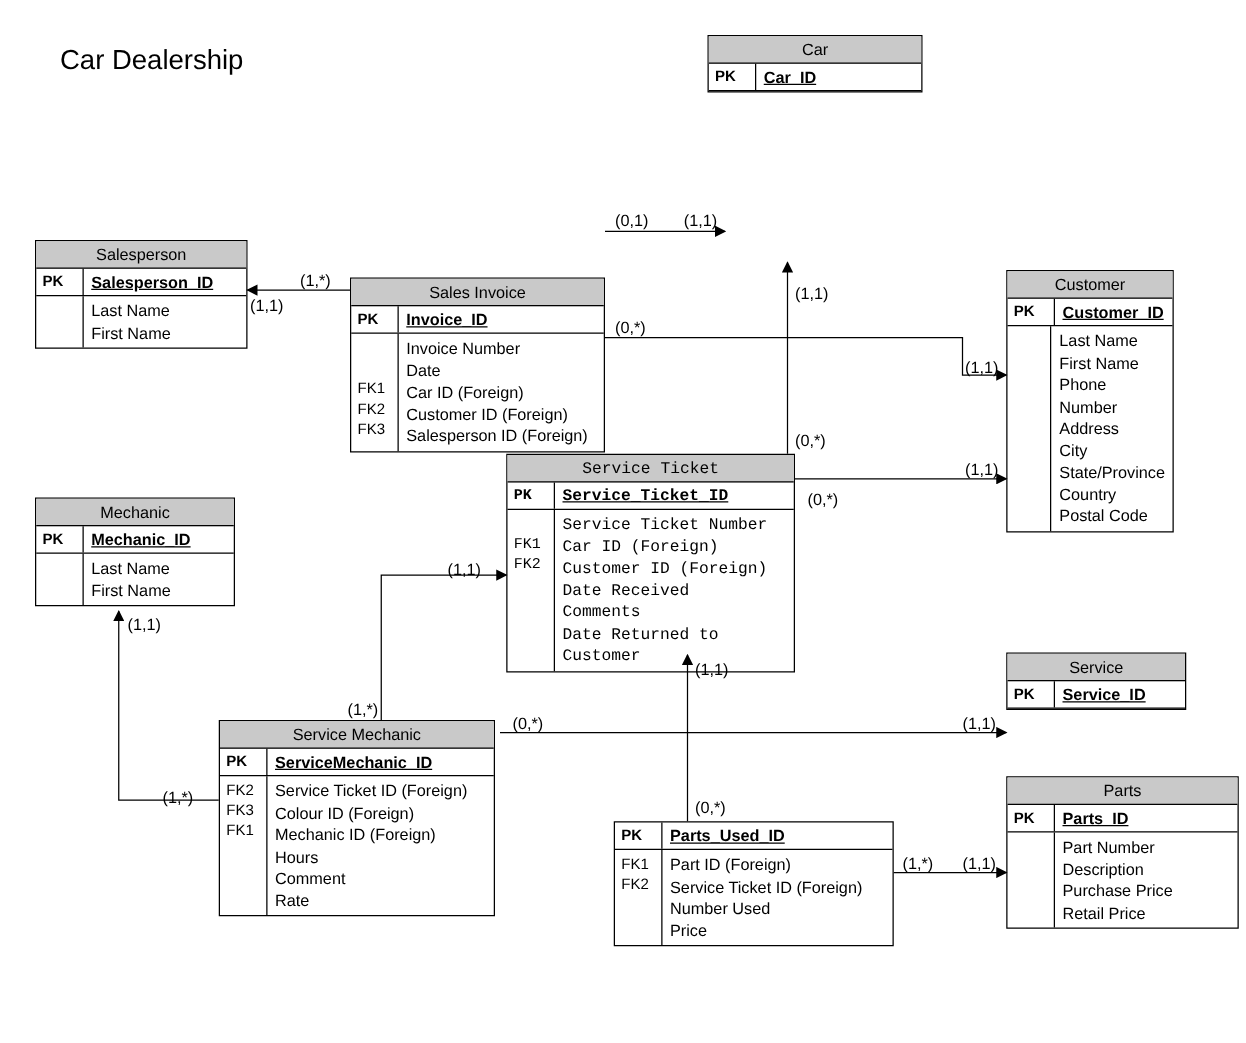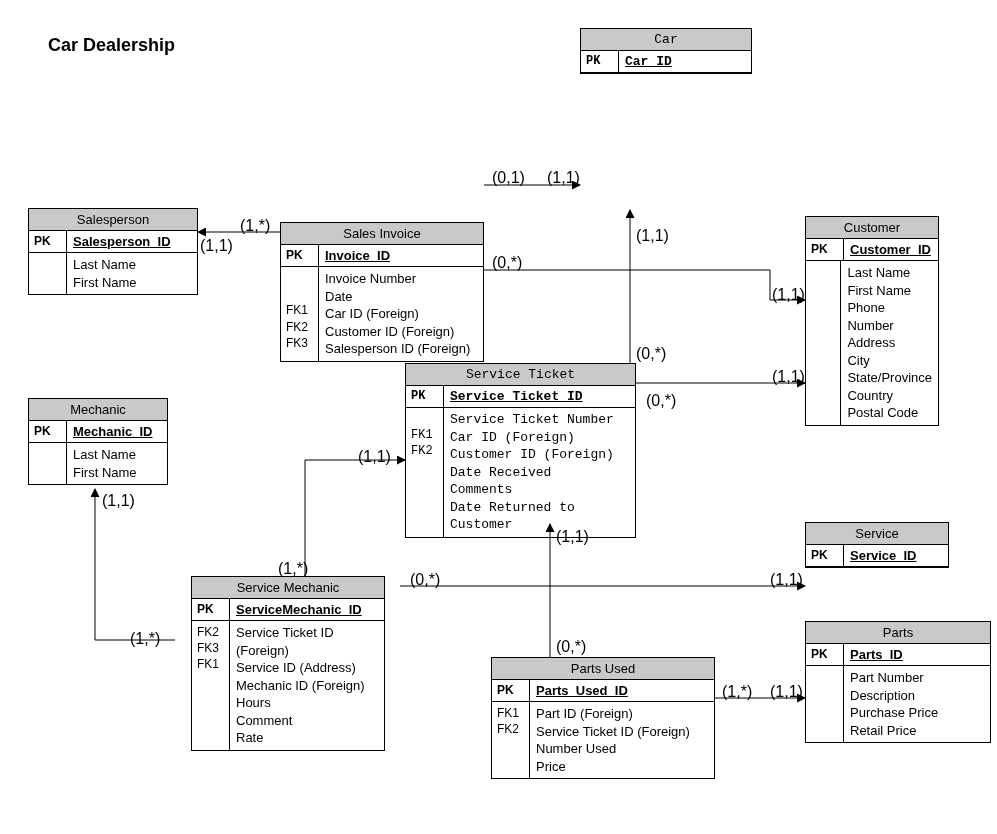--- a/index.html
+++ b/index.html
@@ -9,22 +9,22 @@
     font-family: Arial, Helvetica, sans-serif;
     font-size: 13px;
     background: #fff;
     width: 997px;
     height: 834px;
     position: relative;
     overflow: hidden;
   }
   .title {
     position: absolute;
-    font-size: 18px;
-    font-weight: bold;
+    font-size: 22px;
+    font-weight: normal;
   }
   .entity {
     position: absolute;
     border: 1px solid #000;
     background: #fff;
   }
   .entity .hdr {
     background: #c9c9c9;
     text-align: center;
     padding: 3px 4px;
@@ -64,31 +64,31 @@
     font-size: 12px;
   }
   svg.connectors {
     position: absolute;
     left: 0; top: 0;
     width: 997px; height: 834px;
     pointer-events: none;
   }
   .card {
     position: absolute;
-    font-size: 16px;
+    font-size: 13px;
     background: transparent;
     text-align: center;
   }
 </style>
 </head>
 <body>
 
 <div class="title" style="left:48px; top:35px;">Car Dealership</div>
 
-<div class="entity" style="left:580px; top:28px; width:172px;font-family:Liberation Mono, monospace;">
+<div class="entity" style="left:566px; top:28px; width:172px;">
   <div class="hdr">Car</div>
   <div class="pkrow">
     <div class="keycol">PK</div>
     <div class="valcol"><span class="pkname">Car_ID</span></div>
   </div>
 </div>
 
 <div class="entity" style="left:280px; top:174px; width:204px;margin-top:48px;">
   <div class="hdr">Sales Invoice</div>
   <div class="pkrow">
@@ -106,21 +106,21 @@
     <div class="valcol attrlist">
         <div>Invoice Number</div>
         <div>Date</div>
         <div>Car ID (Foreign)</div>
         <div>Customer ID (Foreign)</div>
         <div>Salesperson ID (Foreign)</div>
       </div>
   </div>
 </div>
 
-<div class="entity" style="left:28px; top:208px; width:170px;">
+<div class="entity" style="left:28px; top:192px; width:170px;">
   <div class="hdr">Salesperson</div>
   <div class="pkrow">
     <div class="keycol">PK</div>
     <div class="valcol"><span class="pkname">Salesperson_ID</span></div>
   </div>
   <div class="attrs">
     <div class="keycol fk-list">&nbsp;</div>
     <div class="valcol attrlist">
         <div>Last Name</div>
         <div>First Name</div>
@@ -168,21 +168,21 @@
         <div>Service Ticket Number</div>
         <div>Car ID (Foreign)</div>
         <div>Customer ID (Foreign)</div>
         <div>Date Received</div>
         <div>Comments</div>
         <div>Date Returned to Customer</div>
       </div>
   </div>
 </div>
 
-<div class="entity" style="left:28px; top:398px; width:140px;">
+<div class="entity" style="left:28px; top:398px; width:160px;">
   <div class="hdr">Mechanic</div>
   <div class="pkrow">
     <div class="keycol">PK</div>
     <div class="valcol"><span class="pkname">Mechanic_ID</span></div>
   </div>
   <div class="attrs">
     <div class="keycol fk-list">&nbsp;</div>
     <div class="valcol attrlist">
         <div>Last Name</div>
         <div>First Name</div>
@@ -191,48 +191,47 @@
 </div>
 
 <div class="entity" style="left:805px; top:522px; width:144px;">
   <div class="hdr">Service</div>
   <div class="pkrow">
     <div class="keycol">PK</div>
     <div class="valcol"><span class="pkname">Service_ID</span></div>
   </div>
 </div>
 
-<div class="entity" style="left:191px; top:576px; width:194px;">
+<div class="entity" style="left:175px; top:576px; width:221px;">
   <div class="hdr">Service Mechanic</div>
   <div class="pkrow">
     <div class="keycol">PK</div>
     <div class="valcol"><span class="pkname">ServiceMechanic_ID</span></div>
   </div>
   <div class="attrs">
     <div class="keycol fk-list">
         <div>FK2</div>
         <div>FK3</div>
         <div>FK1</div>
         <div>&nbsp;</div>
         <div>&nbsp;</div>
         <div>&nbsp;</div>
       </div>
     <div class="valcol attrlist">
         <div>Service Ticket ID (Foreign)</div>
-        <div>Service ID (Address)</div>
+        <div>Colour ID (Foreign)</div>
         <div>Mechanic ID (Foreign)</div>
         <div>Hours</div>
         <div>Comment</div>
         <div>Rate</div>
       </div>
   </div>
 </div>
 
 <div class="entity" style="left:491px; top:657px; width:224px;">
-  <div class="hdr">Parts Used</div>
   <div class="pkrow">
     <div class="keycol">PK</div>
     <div class="valcol"><span class="pkname">Parts_Used_ID</span></div>
   </div>
   <div class="attrs">
     <div class="keycol fk-list">
         <div>FK1</div>
         <div>FK2</div>
         <div>&nbsp;</div>
         <div>&nbsp;</div>

